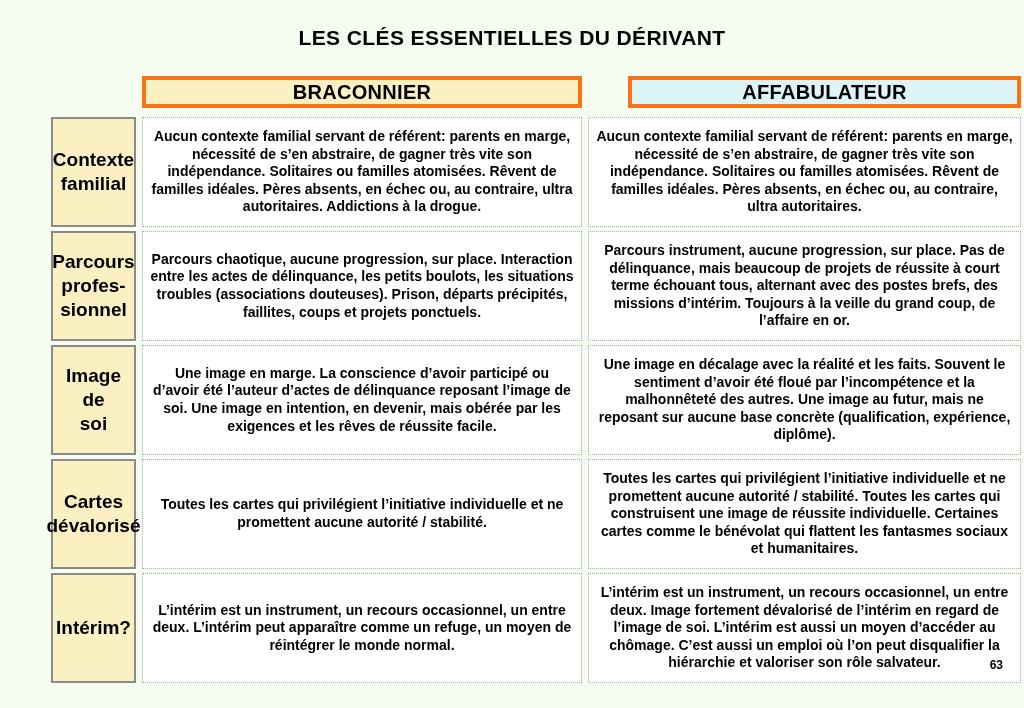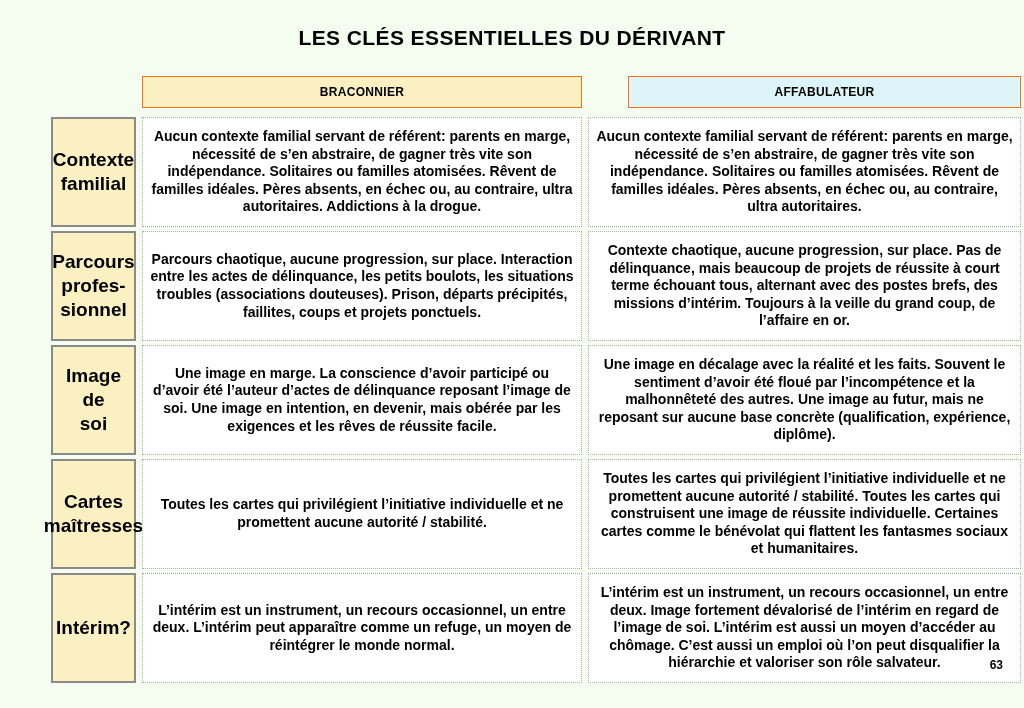--- a/index.html
+++ b/index.html
@@ -27,24 +27,24 @@
     top: 76px; left: 7px;
     display: grid;
     grid-template-columns: 129px 440px 433px;
     column-gap: 6px;
   }
   .header-cell {
     height: 32px;
     display: flex;
     align-items: center;
     justify-content: center;
-    font-size: 12px;
+    font-size: 20px;
     font-weight: bold;
     letter-spacing: 0.3px;
-    border: 1px solid #f97316;
+    border: 4px solid #f97316;
   }
   .header-braconnier { background: #FAF0C2; }
   .header-affabulateur { background: #DDF5F8; margin-left: 40px; }
 
   .body-grid {
     position: absolute;
     top: 117px; left: 7px;
     display: grid;
     grid-template-columns: 129px 440px 433px;
     grid-auto-rows: 110px;
@@ -102,29 +102,29 @@
 
     <div class="row-label">Contexte
 familial</div>
     <div class="cell">Aucun contexte familial servant de référent: parents en marge, nécessité de s’en abstraire, de gagner très vite son indépendance. Solitaires ou familles atomisées. Rêvent de familles idéales. Pères absents, en échec ou, au contraire, ultra autoritaires. Addictions à la drogue.</div>
     <div class="cell">Aucun contexte familial servant de référent: parents en marge, nécessité de s’en abstraire, de gagner très vite son indépendance. Solitaires ou familles atomisées. Rêvent de familles idéales. Pères absents, en échec ou, au contraire, ultra autoritaires.</div>
 
     <div class="row-label">Parcours
 profes-
 sionnel</div>
     <div class="cell">Parcours chaotique, aucune progression, sur place. Interaction entre les actes de délinquance, les petits boulots, les situations troubles (associations douteuses). Prison, départs précipités, faillites, coups et projets ponctuels.</div>
-    <div class="cell">Contexte chaotique, aucune progression, sur place. Pas de délinquance, mais beaucoup de projets de réussite à court terme échouant tous, alternant avec des postes brefs, des missions d’intérim. Toujours à la veille du grand coup, de l’affaire en or.</div>
+    <div class="cell">Parcours instrument, aucune progression, sur place. Pas de délinquance, mais beaucoup de projets de réussite à court terme échouant tous, alternant avec des postes brefs, des missions d’intérim. Toujours à la veille du grand coup, de l’affaire en or.</div>
 
     <div class="row-label">Image de
 soi</div>
     <div class="cell">Une image en marge. La conscience d’avoir participé ou d’avoir été l’auteur d’actes de délinquance reposant l’image de soi. Une image en intention, en devenir, mais obérée par les exigences et les rêves de réussite facile.</div>
     <div class="cell">Une image en décalage avec la réalité et les faits. Souvent le sentiment d’avoir été floué par l’incompétence et la malhonnêteté des autres. Une image au futur, mais ne reposant sur aucune base concrète (qualification, expérience, diplôme).</div>
 
     <div class="row-label">Cartes
-maîtresses</div>
+dévalorisé</div>
     <div class="cell">Toutes les cartes qui privilégient l’initiative individuelle et ne promettent aucune autorité / stabilité.</div>
     <div class="cell">Toutes les cartes qui privilégient l’initiative individuelle et ne promettent aucune autorité / stabilité. Toutes les cartes qui construisent une image de réussite individuelle.  Certaines cartes comme le bénévolat qui flattent les fantasmes sociaux et humanitaires.</div>
 
     <div class="row-label">Intérim?</div>
     <div class="cell">L’intérim est un instrument, un recours occasionnel, un entre deux. L’intérim peut apparaître comme un refuge, un moyen de réintégrer le monde normal.</div>
     <div class="cell">L’intérim est un instrument, un recours occasionnel, un entre deux. Image fortement dévalorisé de l’intérim en regard de l’image de soi. L’intérim est aussi un moyen d’accéder au chômage. C’est aussi un emploi où l’on peut disqualifier la hiérarchie et valoriser son rôle salvateur.</div>
 
   </div>
 
   <div class="page-number">63</div>

